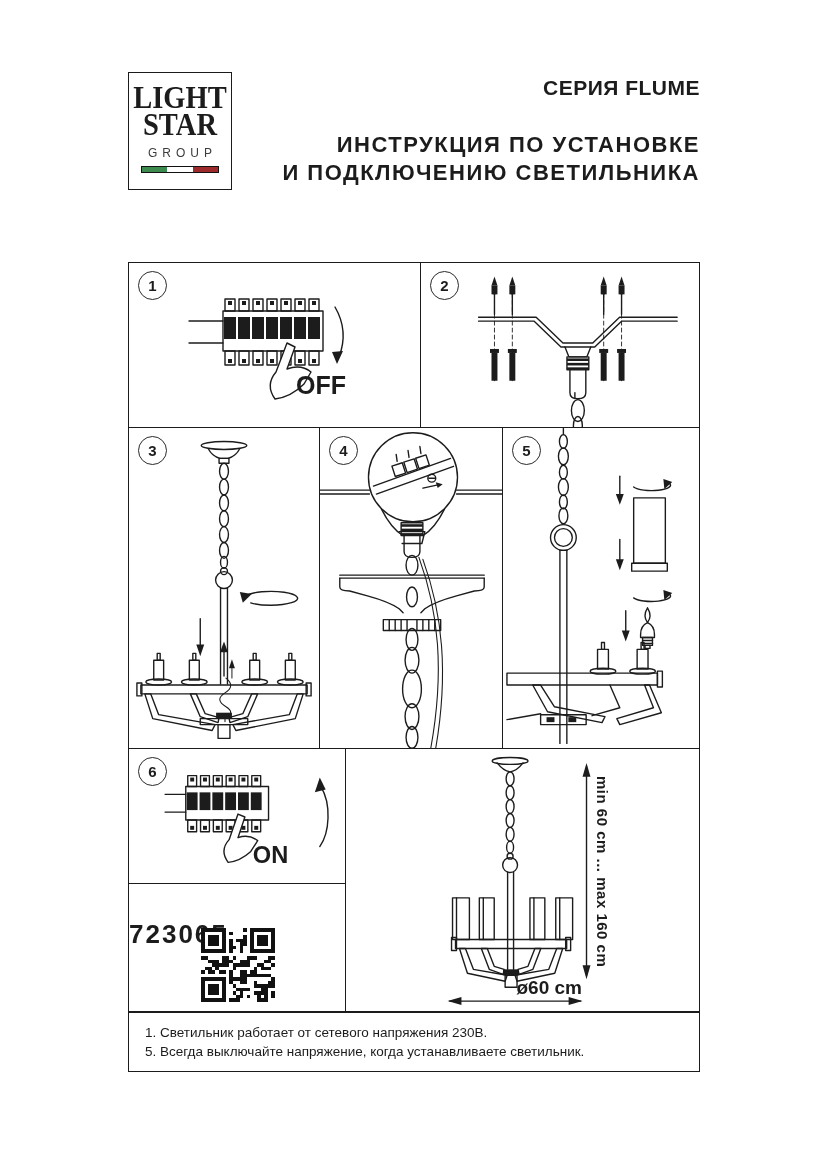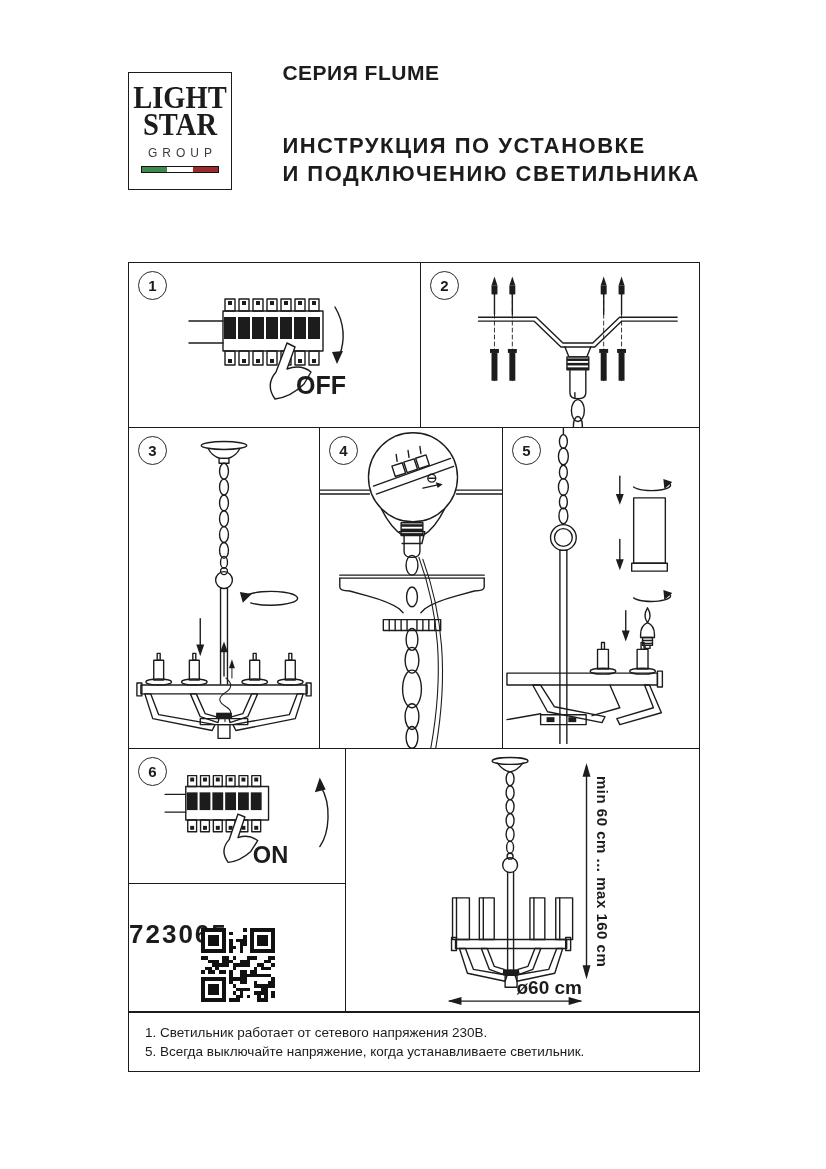--- a/index.html
+++ b/index.html
@@ -8,25 +8,25 @@
   
   .logo{position:absolute;left:128px;top:72px;width:104px;height:118px;
         border:1.6px solid #1b1b1b;box-sizing:border-box;text-align:center;background:#fff;}
   .logo-word{font-family:"Liberation Serif",serif;font-weight:700;font-size:31px;line-height:27px;
              transform:scaleX(.92);letter-spacing:0;}
   .logo-word.first{margin-top:11px;}
   .logo-group{font-size:12px;letter-spacing:5px;text-indent:5px;color:#3c3c3c;margin-top:8px;}
   .flag{width:78px;height:7px;border:1px solid #111;margin:6px auto 0;display:flex;box-sizing:border-box;}
   .flag span{flex:1;}
   .flag .g{background:#3d8b4e;} .flag .w{background:#ffffff;} .flag .r{background:#9e2b2b;}
-  .titles{position:absolute;right:126px;top:60px;}
+  .titles{position:absolute;right:126px;top:75px;text-align:right;}
   .t-series{font-size:21px;font-weight:700;letter-spacing:.5px;line-height:26px;}
   .t-art{font-size:23px;font-weight:700;line-height:30px;}
   .t-big{font-size:22px;font-weight:700;letter-spacing:1.5px;line-height:28px;}
-  .t-big.first{margin-top:46px;}
+  .t-big.first{margin-top:30px;}
   
   .panel{position:absolute;border:1.6px solid #1b1b1b;background:#fff;box-sizing:border-box;overflow:hidden;}
   .badge{position:absolute;left:9px;top:8px;width:27px;height:27px;border:1.5px solid #2a2a2a;
          border-radius:50%;display:flex;align-items:center;justify-content:center;
          font-size:15px;font-weight:700;background:#fff;z-index:2;}
   svg.art{position:absolute;left:0;top:0;width:100%;height:100%;
           stroke:#1c1c1c;fill:none;stroke-width:1.4;stroke-linecap:round;stroke-linejoin:round;}
   svg.art .f{fill:#1c1c1c;stroke:none;}
   svg.art .wfill{fill:#ffffff;}
   svg.art .dash{stroke-dasharray:4 3;stroke-width:.9;}

